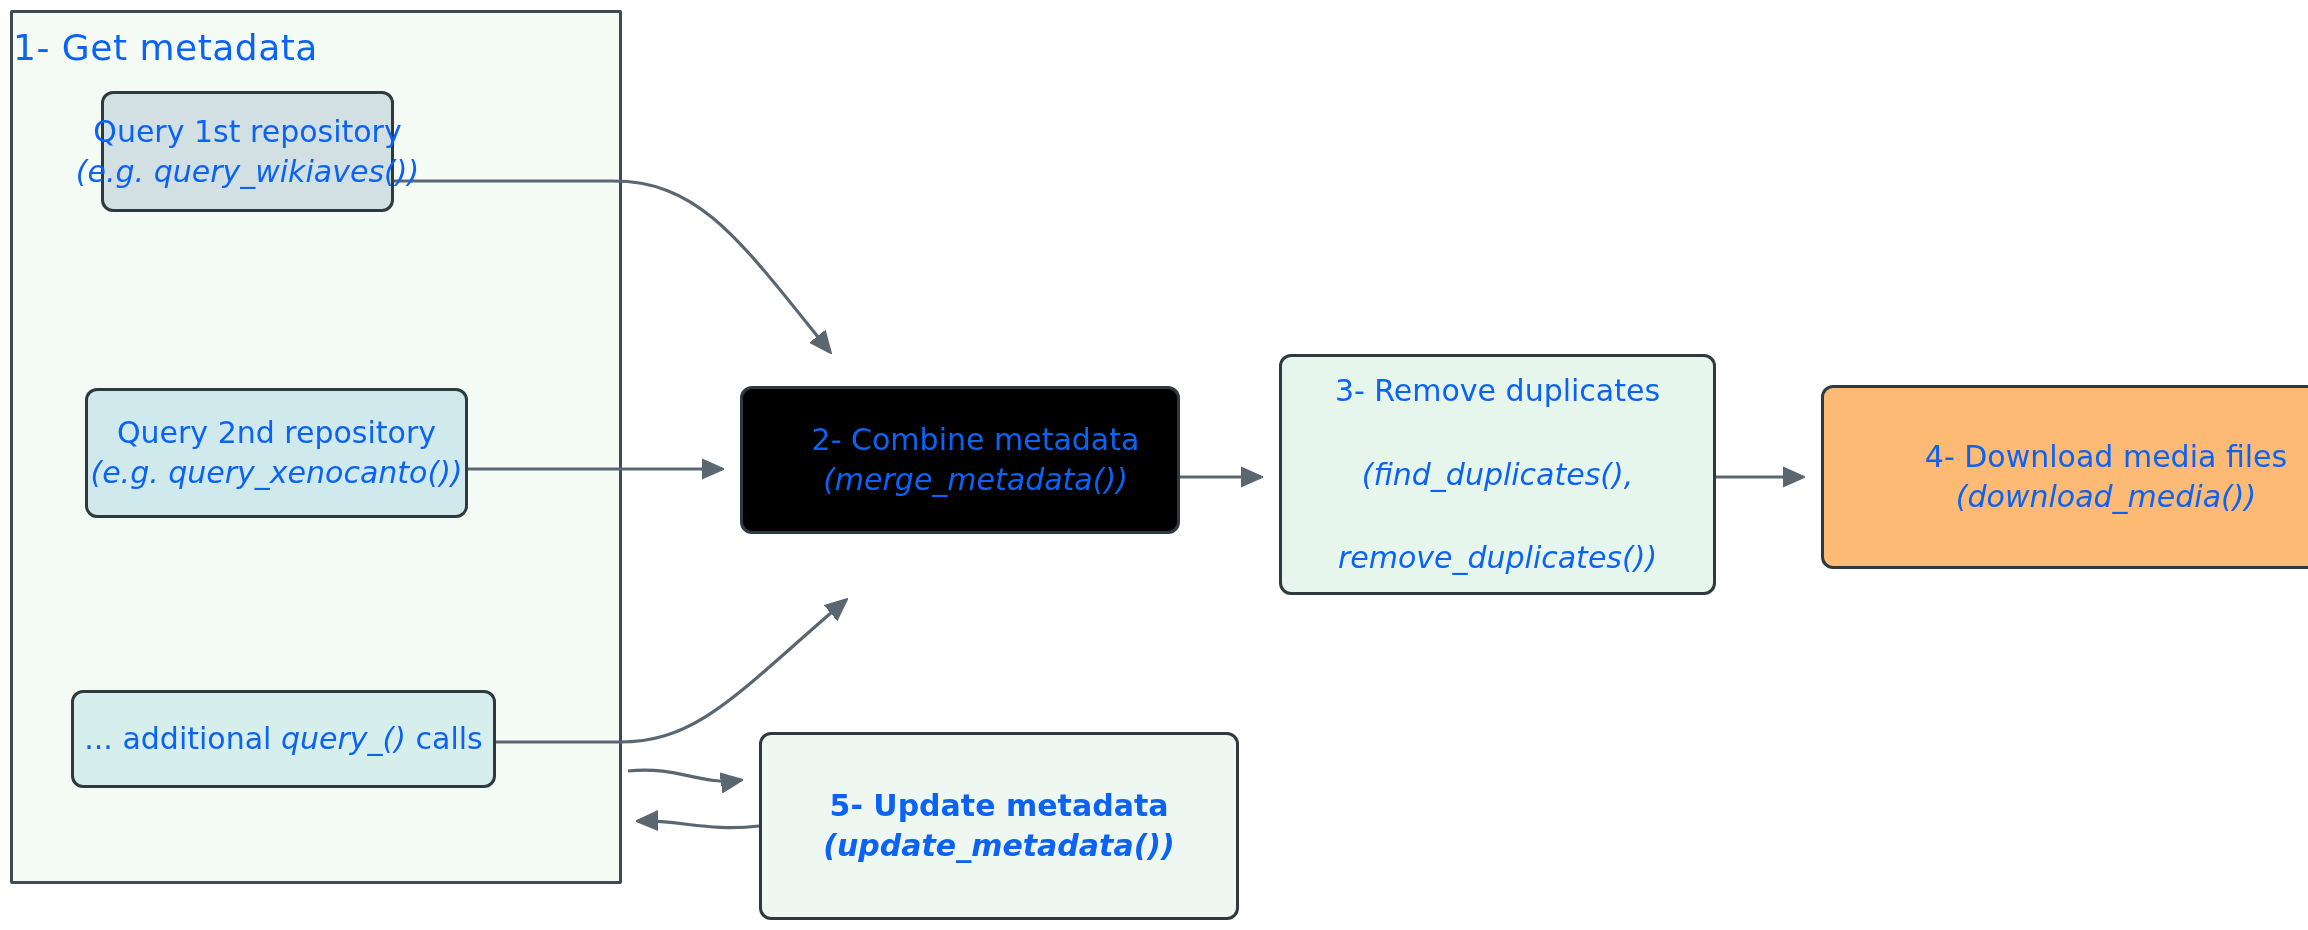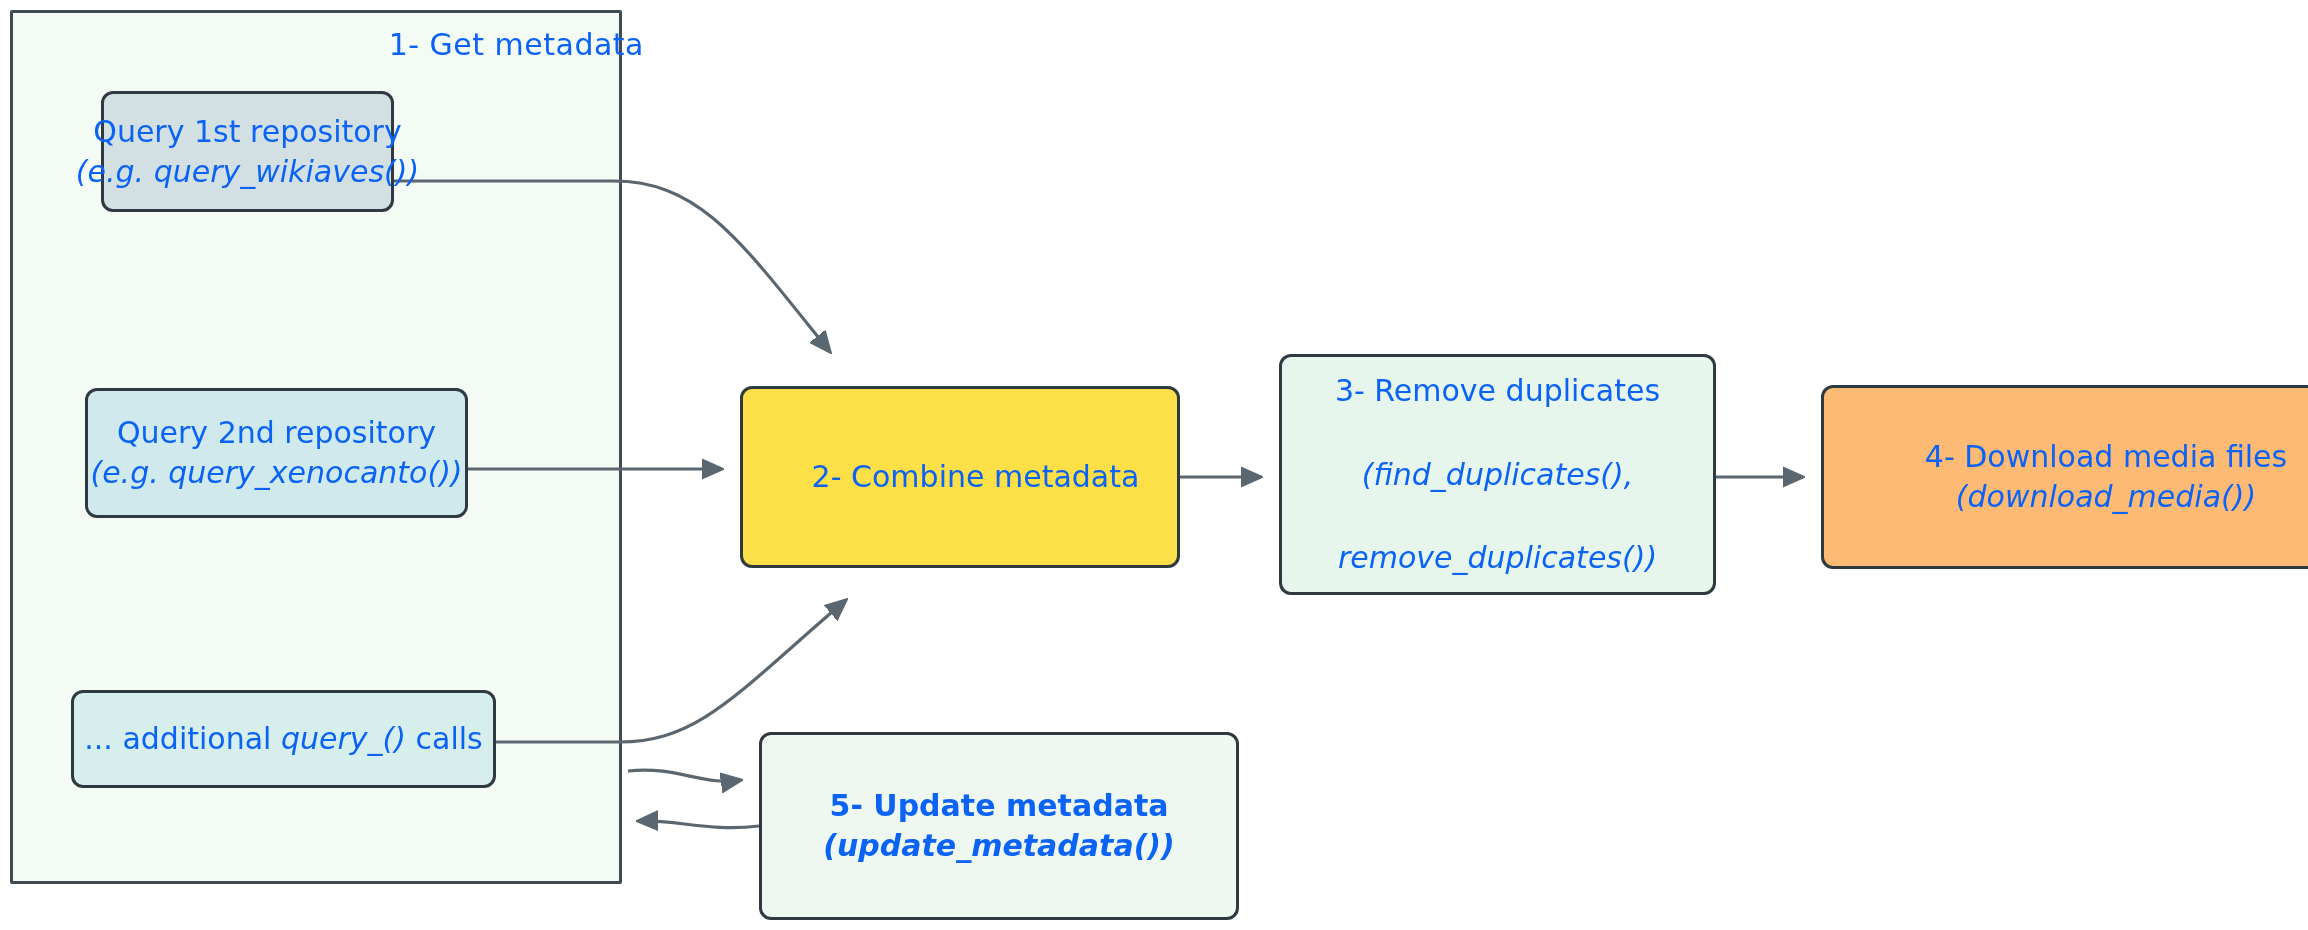--- a/index.html
+++ b/index.html
@@ -30,26 +30,25 @@
     box-sizing: border-box;
     background: #f4fbf5;
     border: 3px solid #3f4a52;
     border-radius: 2px;
   }
   .subgraph-title {
     position: absolute;
     top: 14px;
     left: 0;
     width: 100%;
-    text-align: right;
+    text-align: left;
     color: #0b63f6;
-    font-size: 30px;
+    font-size: 36px;
     letter-spacing: 0.5px;
     white-space: nowrap;
-    padding-left: 25px;
   }
   .node {
     position: absolute;
     box-sizing: border-box;
     border: 3px solid #2f3a40;
     border-radius: 12px;
     display: flex;
     flex-direction: column;
     align-items: center;
     justify-content: center;
@@ -105,22 +104,23 @@
 
   <div class="node" id="node-query2" style="left: 85px; top: 388px; width: 383px; height: 130px; background: rgb(207, 233, 236);">
     <span class="ln">Query 2nd repository</span>
     <span class="ln it">(e.g. query_xenocanto())</span>
   </div>
 
   <div class="node" id="node-queryN" style="left: 71px; top: 690px; width: 425px; height: 98px; background: rgb(214, 238, 236);">
     <span class="mixed"><span>... additional </span><em>query_()</em><span> calls</span></span>
   </div>
 
-  <div class="node" id="node-combine" style="left: 740px; top: 386px; width: 440px; height: 182px; background: #fde047; padding-left: 41px;">
+  <div class="node" id="node-combine" style="left: 740px; top: 386px; width: 440px; height: 148px; background: #000000; padding-left: 41px;">
     <span class="ln">2- Combine metadata</span>
+    <span class="ln it">(merge_metadata())</span>
   </div>
 
   <div class="node" id="node-dedupe" style="left: 1279px; top: 354px; width: 437px; height: 241px; background: rgb(231, 246, 236); gap: 44px;">
     <span class="ln">3- Remove duplicates</span>
     <span class="ln it">(find_duplicates(),</span>
     <span class="ln it">remove_duplicates())</span>
   </div>
 
   <div class="node" id="node-download" style="left: 1821px; top: 385px; width: 570px; height: 184px; background: #fdba74;">
     <span class="ln">4- Download media files</span>

